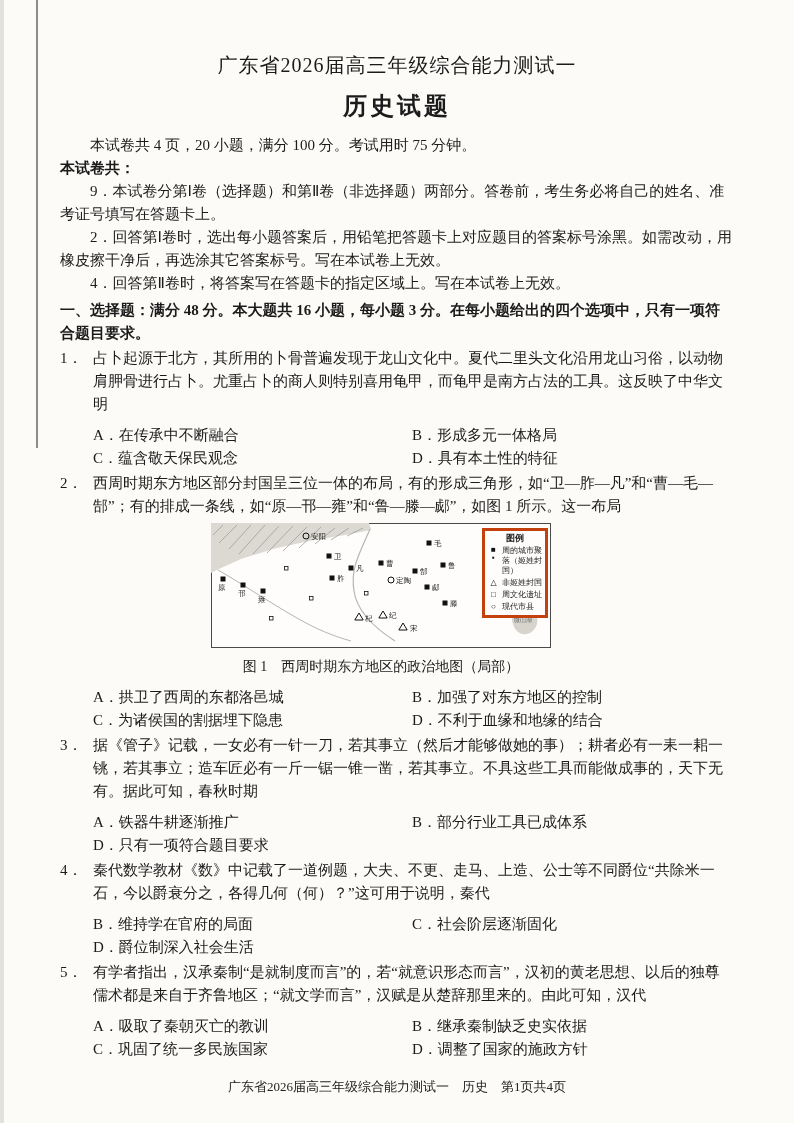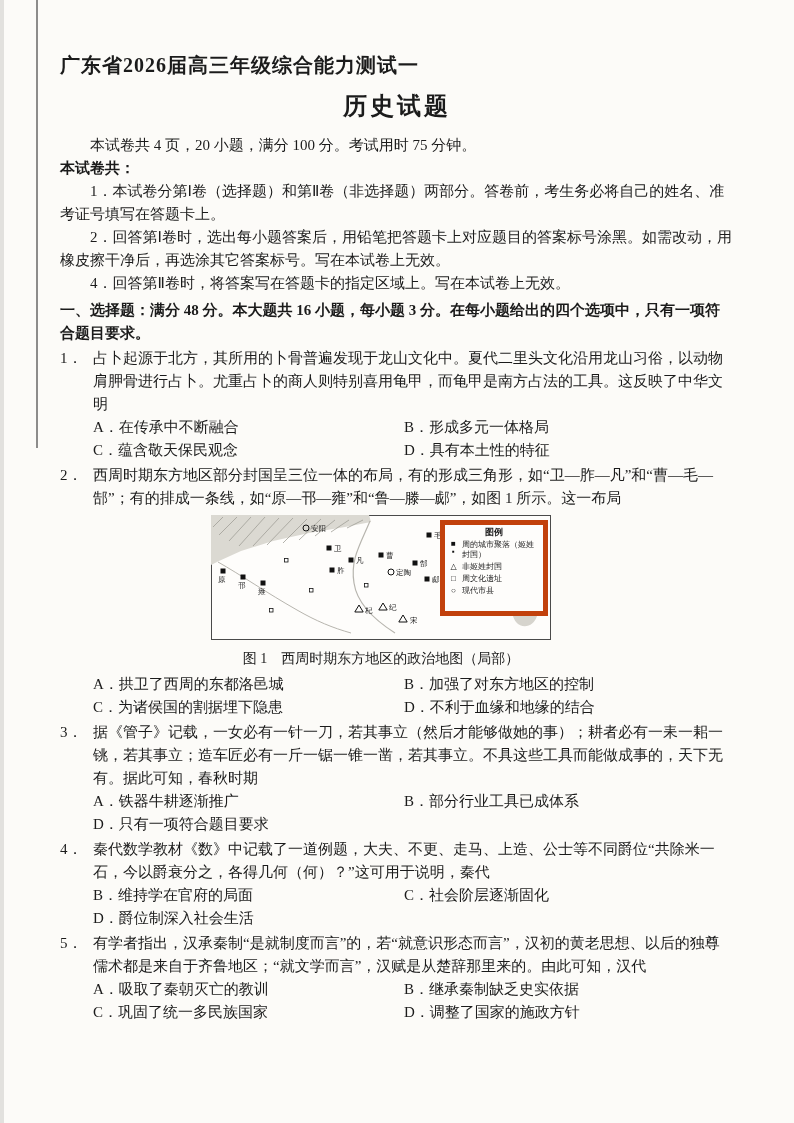--- a/index.html
+++ b/index.html
@@ -11,37 +11,37 @@
     background: #fcfbf8;
     overflow: hidden;
     color: #1b1b1b;
     font-family: "Liberation Serif", serif;
     font-size: 15px;
     line-height: 23px;
   }
   .edge-shadow { position:absolute; left:0; top:0; width:4px; height:100%; background:rgba(0,0,0,.10); }
   .scan-line { position:absolute; left:36px; top:0; width:2px; height:448px; background:rgba(50,50,50,.55); }
   .content { padding: 52px 60px 0 60px; }
-  .title { text-align:left; font-size:20px; font-weight:700; line-height:26px; letter-spacing:1px; margin-bottom:13px; }
+  .title { text-align:center; font-size:20px; font-weight:400; line-height:26px; letter-spacing:1px; margin-bottom:13px; }
   .subtitle { text-align:center; font-size:24px; font-weight:700; line-height:30px; letter-spacing:3px; margin-bottom:13px; }
   .indent { text-indent:2em; }
   .notice-title { font-weight:700; }
   .section-heading { font-weight:700; margin-top:4px; }
   .question { position:relative; padding-left:33px; margin-top:2px; }
   .qnum { position:absolute; left:0; top:0; }
-  .options { display:grid; grid-template-columns:307px auto; column-gap:4px; }
+  .options { display:grid; grid-template-columns:307px auto; column-gap:12px;margin-top:8px; }
   .figure { margin:5px 0 3px 118px; width:340px; }
   .map-wrap { position:relative; width:340px; height:125px; }
   .map-wrap svg { display:block; }
   .map-label { font-size:7.5px; fill:#222; }
   .map-label-water { font-size:6px; fill:#666; }
   .legend {
-    position:absolute; top:5px; right:3px; width:108px;
-    border:5px solid #c2410c; background:#fefdfb;
-    padding:2px 3px 15px 3px; font-size:8px; line-height:10px;
+    position:absolute; top:5px; right:3px; width:66px;
+    border:3px solid #c2410c; background:#fefdfb;
+    padding:2px 3px 3px 3px; font-size:8px; line-height:10px;
   }
   .legend-title { text-align:center; font-size:9px; font-weight:700; line-height:11px; }
   .legend-row { display:flex; align-items:flex-start; gap:3px; margin-top:2px; }
   .legend-sym { flex:0 0 11px; text-align:center; font-size:8px; line-height:10px; color:#111; }
   .legend-sym .stack { display:block; line-height:8px; }
   .legend-label { flex:1; }
   .figcaption { text-align:center; font-size:14px; line-height:22px; margin-top:8px; }
   .footer { position:absolute; bottom:25px; left:0; right:0; text-align:center; font-size:13px; color:#222; }
 </style>
 </head>
@@ -51,21 +51,21 @@
   <div class="edge-shadow"></div>
   <div class="scan-line"></div>
 
   <div class="content">
 
     <div class="title">广东省2026届高三年级综合能力测试一</div>
     <div class="subtitle">历史试题</div>
 
     <p class="indent">本试卷共 4 页，20 小题，满分 100 分。考试用时 75 分钟。</p>
     <p class="notice-title">本试卷共：</p>
-    <p class="indent">1．本试卷分第Ⅰ卷（选择题）和第Ⅱ卷（非选择题）两部分。答卷前，考生务必将自己的姓名、准考证号填写在答题卡上。</p>
+    <p class="indent">9．本试卷分第Ⅰ卷（选择题）和第Ⅱ卷（非选择题）两部分。答卷前，考生务必将自己的姓名、准考证号填写在答题卡上。</p>
     <p class="indent">2．回答第Ⅰ卷时，选出每小题答案后，用铅笔把答题卡上对应题目的答案标号涂黑。如需改动，用橡皮擦干净后，再选涂其它答案标号。写在本试卷上无效。</p>
     <p class="indent">4．回答第Ⅱ卷时，将答案写在答题卡的指定区域上。写在本试卷上无效。</p>
 
     <p class="section-heading">一、选择题：满分 48 分。本大题共 16 小题，每小题 3 分。在每小题给出的四个选项中，只有一项符合题目要求。</p>
 
     <div class="question">
       <span class="qnum">1．</span>
       <span>占卜起源于北方，其所用的卜骨普遍发现于龙山文化中。夏代二里头文化沿用龙山习俗，以动物肩胛骨进行占卜。尤重占卜的商人则特别喜用龟甲，而龟甲是南方占法的工具。这反映了中华文明</span>
       <div class="options">
         <span>A．在传承中不断融合</span>
@@ -209,13 +209,14 @@
       <div class="options">
         <span>A．吸取了秦朝灭亡的教训</span>
         <span>B．继承秦制缺乏史实依据</span>
         <span>C．巩固了统一多民族国家</span>
         <span>D．调整了国家的施政方针</span>
       </div>
     </div>
 
   </div>
 
+  <div class="footer">广东省2026届高三年级综合能力测试一　历史　第1页共4页</div>
 </div>
 
 </body></html>

